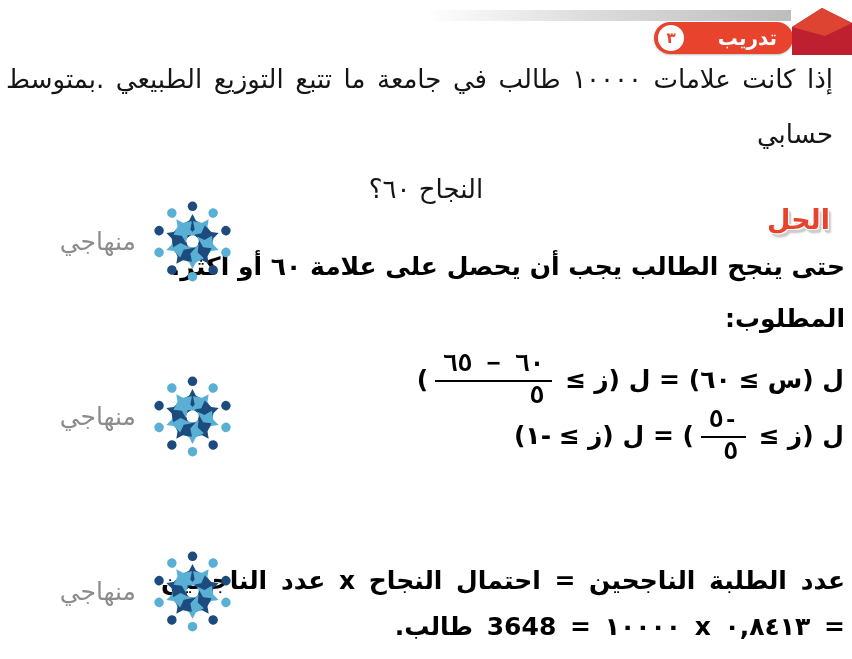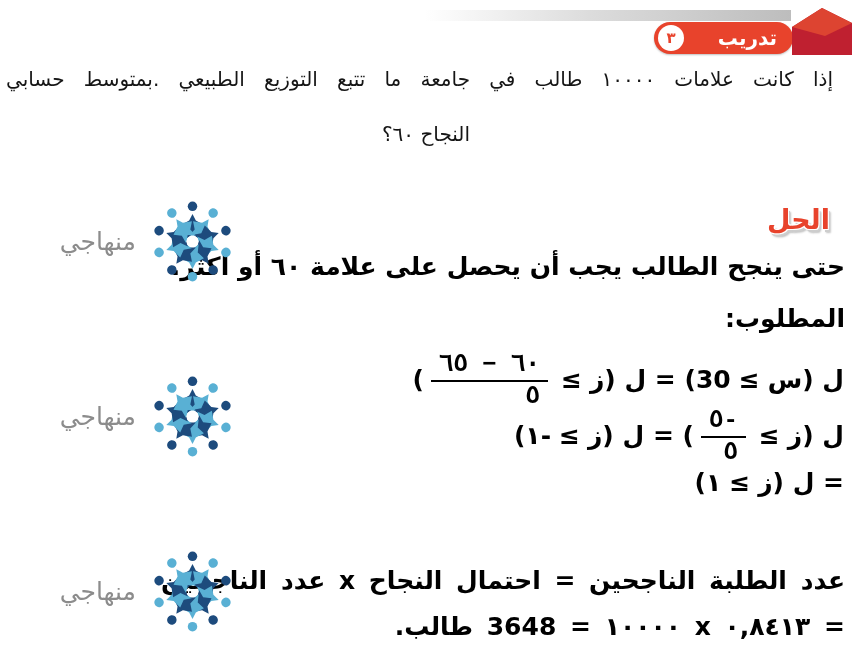--- a/index.html
+++ b/index.html
@@ -11,21 +11,21 @@
            background:linear-gradient(to right,#ffffff 0%,#dcdcdc 45%,#bdbdbd 100%);}
   .pill{position:absolute;left:654px;top:22px;width:139px;height:32px;background:#e8432c;
         border-radius:17px;display:flex;align-items:center;justify-content:space-between;
         direction:rtl;padding:0 16px 0 4px;box-sizing:border-box;color:#fff;
         font-weight:bold;font-size:20px;box-shadow:0 1px 2px rgba(0,0,0,.25);}
   .pill-circle{width:26px;height:26px;border-radius:50%;background:#fff;color:#e8432c;
         display:flex;align-items:center;justify-content:center;font-size:15px;font-weight:bold;flex:0 0 26px;}
   .flap{position:absolute;left:792px;top:5px;}
 
   
-  .question{position:absolute;top:52px;right:6px;left:6px;font-size:20px;color:#151515;line-height:55px;}
+  .question{position:absolute;top:52px;right:6px;left:6px;font-size:26px;color:#151515;line-height:55px;}
   .qline{text-align:center;}
   .qline.j{text-align:justify;text-align-last:justify;}
   .qline.indent{padding-right:13px;}
 
   
   .sol-heading{position:absolute;top:204px;right:22px;font-size:27px;font-weight:bold;color:#e8432c;
         text-shadow:-1px -1px 0 #fff,1px -1px 0 #fff,-1px 1px 0 #fff,1px 1px 0 #fff,
                     2px 3px 0 #cdcdcd,3px 4px 2px #c2c2c2;}
   .sline{position:absolute;right:7px;font-size:25px;font-weight:bold;color:#000;
          direction:rtl;white-space:nowrap;}
@@ -88,30 +88,27 @@
     <div class="qline">النجاح ٦٠؟</div>
   </div>
 
   <div class="sol-heading">الحل</div>
 
   <div class="sline" style="top:252px">حتى ينجح الطالب يجب أن يحصل على علامة ٦٠ أو أكثر.</div>
 
   <div class="sline" style="top:304px">المطلوب:</div>
 
   <div class="sline" style="top:350px">
-    <span class="eqpart">ل (س</span><span class="ineq">≤</span><span class="eqpart">30) = ل (ز</span><span class="ineq">≤</span><span class="frac"><span class="fnum">٦٠ − ٦٥</span><span class="fden">٥</span></span><span class="eqpart">)</span>
+    <span class="eqpart">ل (س</span><span class="ineq">≤</span><span class="eqpart">٦٠) = ل (ز</span><span class="ineq">≤</span><span class="frac"><span class="fnum">٦٠ − ٦٥</span><span class="fden">٥</span></span><span class="eqpart">)</span>
   </div>
 
   <div class="sline" style="top:406px">
     <span class="eqpart">ل (ز</span><span class="ineq">≤</span><span class="frac"><span class="fnum">-٥</span><span class="fden">٥</span></span><span class="eqpart">) = ل (ز</span><span class="ineq">≤</span><span class="eqpart">-١)</span>
   </div>
 
-  <div class="sline" style="top:468px">
-    <span class="eqpart">= ل (ز</span><span class="ineq">≤</span><span class="eqpart">١)</span>
-  </div>
 
 
   <div class="sline wsp" style="top:566px">عدد الطلبة الناجحين = احتمال النجاح x عدد الناجحين</div>
 
   <div class="sline wsp" style="top:612px">= ٠,٨٤١٣ x ١٠٠٠٠ = 3648 طالب.</div>
 
   <div class="logo" style="top:193px">
     <svg width="95" height="95">
         <use href="#manhaji-icon" width="95" height="95"></use>
       </svg>

